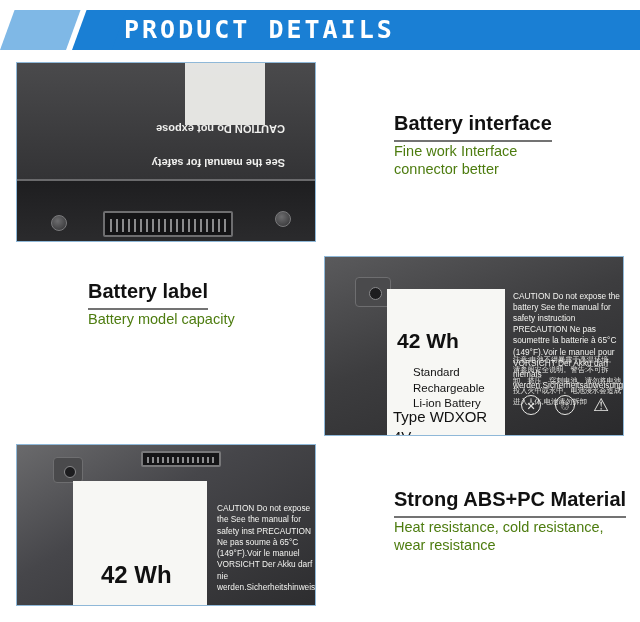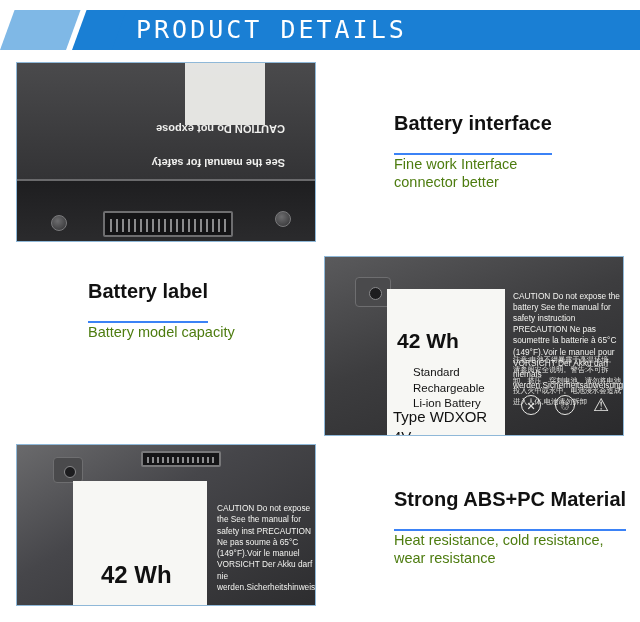--- a/index.html
+++ b/index.html
@@ -42,47 +42,47 @@
   .header-chev3 {
     position: absolute;
     left: 72px; top: 10px;
     width: 40px; height: 40px;
     background: #1a7fd4;
     transform: skewX(-20deg);
     transform-origin: bottom left;
   }
   .header-title {
     position: absolute;
-    left: 136px; top: 10px;
+    left: 124px; top: 10px;
     height: 40px;
     line-height: 40px;
     color: #ffffff;
     font-size: 25px;
-    font-weight: normal;
+    font-weight: bold;
     letter-spacing: 3px;
     font-family: "DejaVu Sans Mono", monospace;
   }
 
   
   .panel {
     position: absolute;
     border: 1px solid #8fb8d8;
     background: #2c2c2e;
     overflow: hidden;
   }
 
   
   .txt-block { position: absolute; }
   .txt-title {
     font-size: 20px;
     font-weight: bold;
     color: #111111;
-    padding-bottom: 18px;
+    padding-bottom: 5px;
     display: inline-block;
-    border-bottom: 2px solid #3b82f6;
+    border-bottom: 2px solid #737373;
   }
   .txt-line {
     font-size: 14.5px;
     color: #4d7c0f;
     margin-top: 0;
     line-height: 1.25;
   }
 
   
   #panel1 { left: 16px; top: 62px; width: 300px; height: 180px; }

